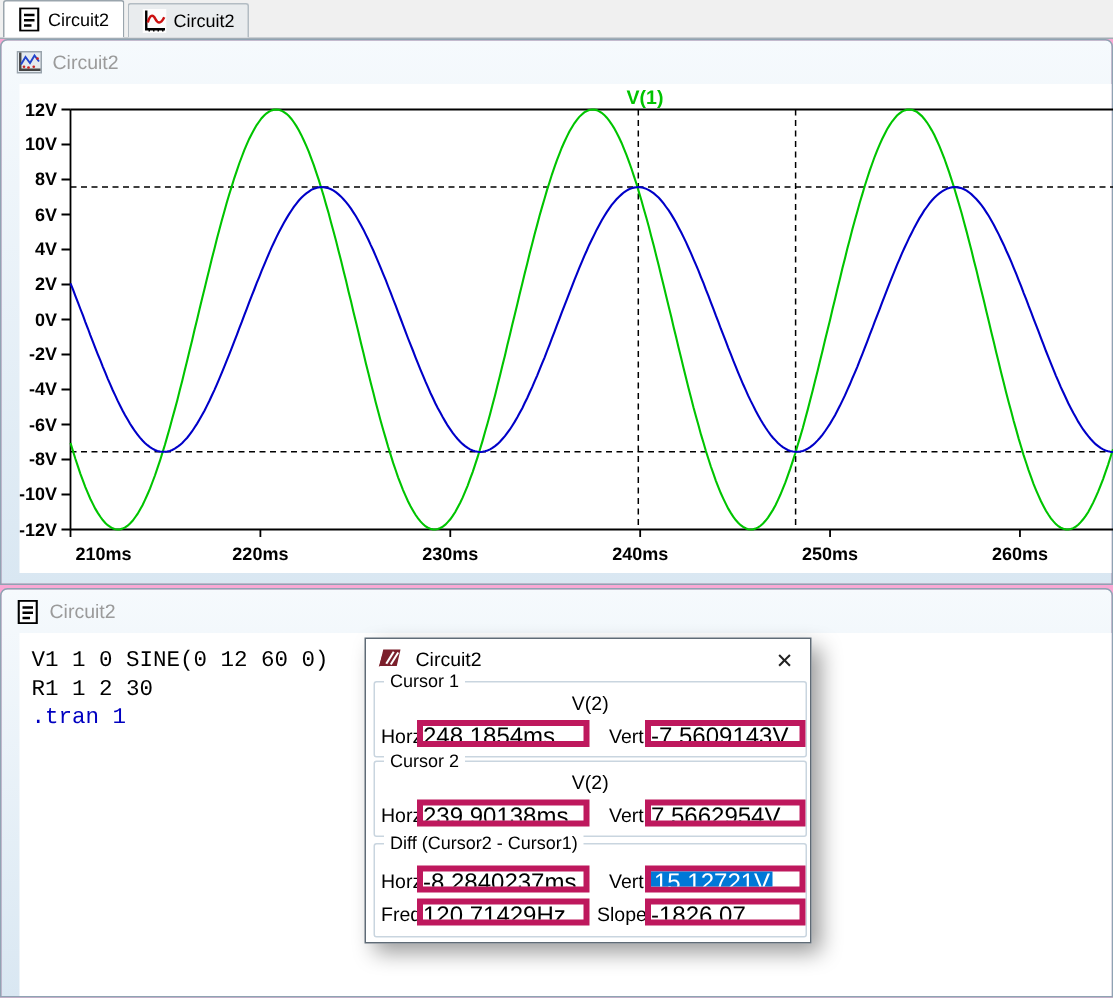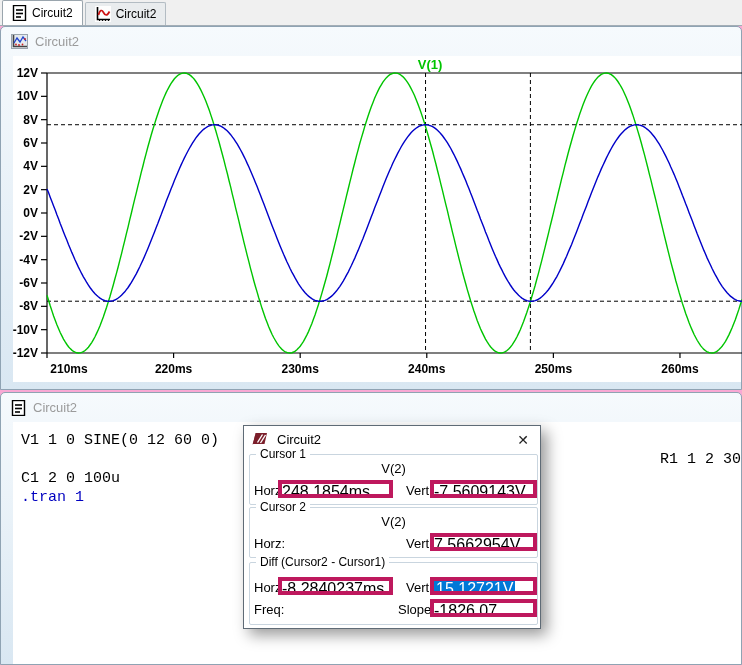--- a/index.html
+++ b/index.html
@@ -165,21 +165,21 @@
         <svg width="15" height="16" viewBox="0 0 15 16">
           <rect x="1.5" y="0.5" width="12" height="15" fill="#fff" stroke="#000" stroke-width="1.4"></rect>
           <line x1="4" y1="5" x2="11" y2="5" stroke="#000" stroke-width="1.6"></line>
           <line x1="4" y1="8.5" x2="11" y2="8.5" stroke="#000" stroke-width="1.6"></line>
           <line x1="4" y1="12" x2="9" y2="12" stroke="#000" stroke-width="1.6"></line>
         </svg>
       </span>
       <span>Circuit2</span>
     </div>
     <div class="content">
-      <div id="netlist-pre"><div style="color: rgb(0, 0, 0);">V1 1 0 SINE(0 12 60 0)</div><div style="color: rgb(0, 0, 0); text-align: right;">R1 1 2 30</div><div style="color: rgb(0, 0, 0);">C1 2 0 100u</div><div style="color: rgb(0, 0, 192);">.tran 1</div></div>
+      <div id="netlist-pre"><div style="color: rgb(0, 0, 0);">V1 1 0 SINE(0 12 60 0)</div><div style="color: rgb(0, 0, 0);">R1 1 2 30</div><div style="color: rgb(0, 0, 192);">.tran 1</div></div>
     </div>
   </div>
 
   <div id="cursor-dialog">
     <div class="dlg-title">
       <span>
         <svg width="18" height="17" viewBox="0 0 18 17">
           <path d="M2 14 L4.5 3 L16 3 L13.5 14 Z" fill="#7b1f2b"></path>
           <path d="M1.5 14.5 L6 12 L4 6 Z" fill="#7b1f2b"></path>
           <path d="M6.5 12.5 L11.5 4.5" stroke="#ffffff" stroke-width="1.4"></path>
@@ -196,29 +196,31 @@
       <span class="fld-label row-horz-label">Horz:</span>
       <div class="fld row-field1">248.1854ms</div>
       <span class="fld-label row-vert-label">Vert:</span>
       <div class="fld row-field2">-7.5609143V</div>
     </div>
 
     <div class="group g-c" style="top:81px;">
       <span class="legend">Cursor 2</span>
       <span class="trace-name">V(2)</span>
       <span class="fld-label row-horz-label">Horz:</span>
+      <div class="fld row-field1">239.90138ms</div>
       <span class="fld-label row-vert-label">Vert:</span>
       <div class="fld row-field2">7.5662954V</div>
     </div>
 
     <div class="group" style="left:5px;top:136px;width:287px;height:61px;">
       <span class="legend">Diff (Cursor2 - Cursor1)</span>
       <span class="fld-label" style="left:4px;top:17px;">Horz:</span>
       <div class="fld" style="left:28px;top:14px;width:115px;">-8.2840237ms</div>
       <span class="fld-label" style="left:156px;top:17px;">Vert:</span>
       <div class="fld" style="left:180px;top:14px;width:107px;text-decoration:underline;"><span class="sel">15.12721V</span></div>
       <span class="fld-label" style="left:4px;top:39px;">Freq:</span>
+      <div class="fld" style="left:28px;top:36px;width:115px;">120.71429Hz</div>
       <span class="fld-label" style="left:148px;top:39px;">Slope:</span>
       <div class="fld" style="left:180px;top:36px;width:107px;">-1826.07</div>
     </div>
   </div>
 
 </div>
 
 </body></html>

